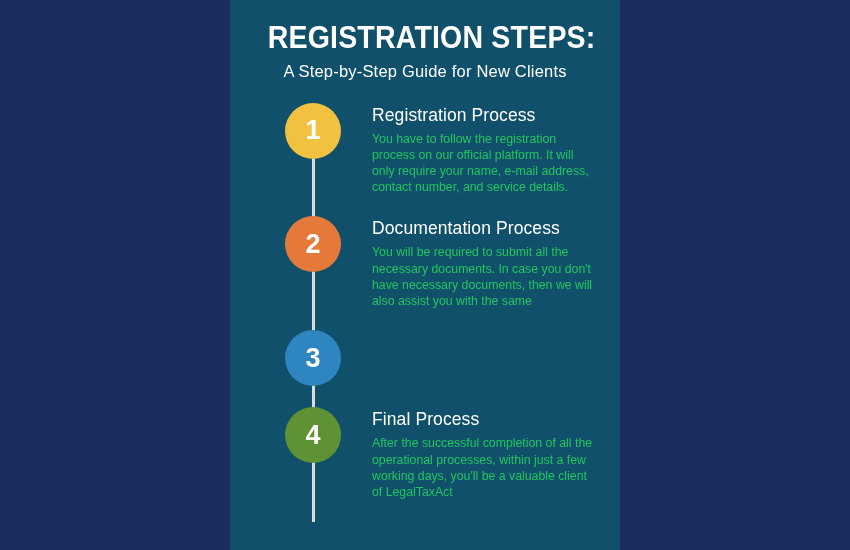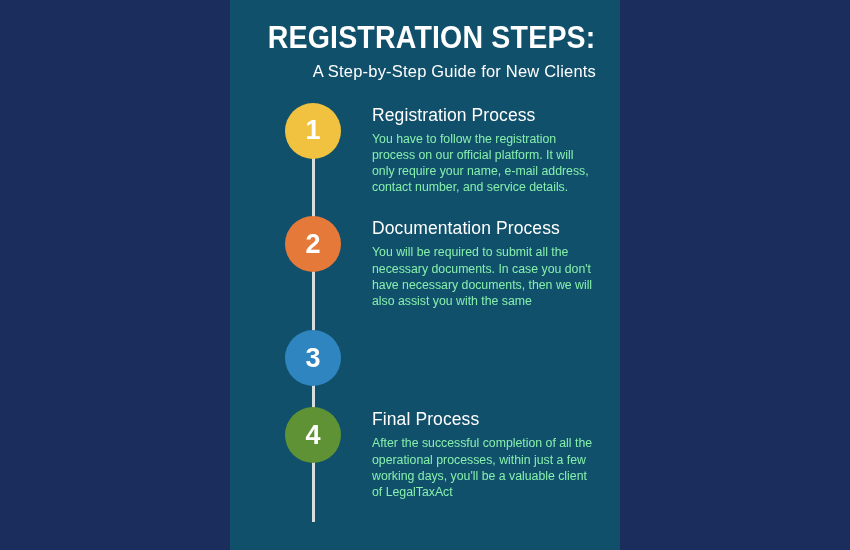--- a/index.html
+++ b/index.html
@@ -35,21 +35,21 @@
     text-align: center;
     font-size: 31px;
     font-weight: bold;
     letter-spacing: 0.2px;
     line-height: 1.05;
     transform: scaleX(0.92);
     transform-origin: center;
     white-space: nowrap;
   }
   .subtitle {
-    text-align: right;
+    text-align: center;
     font-size: 16.5px;
     margin-top: 7px;
     font-weight: normal;
     letter-spacing: 0.2px;
   }
   .steps {
     position: relative;
     margin-top: 22px;
     flex: 1;
   }
@@ -94,21 +94,21 @@
   }
   .step-heading {
     font-size: 17.5px;
     font-weight: normal;
     margin-bottom: 5px;
     letter-spacing: 0.1px;
   }
   .step-body {
     font-size: 12.3px;
     line-height: 1.32;
-    color: #86efac;
+    color: #22c55e;
     max-width: 242px;
   }
 </style>
 </head>
 <body>
 
 <div class="stage">
   <div class="panel">
 
     <div class="title">REGISTRATION STEPS:</div>

